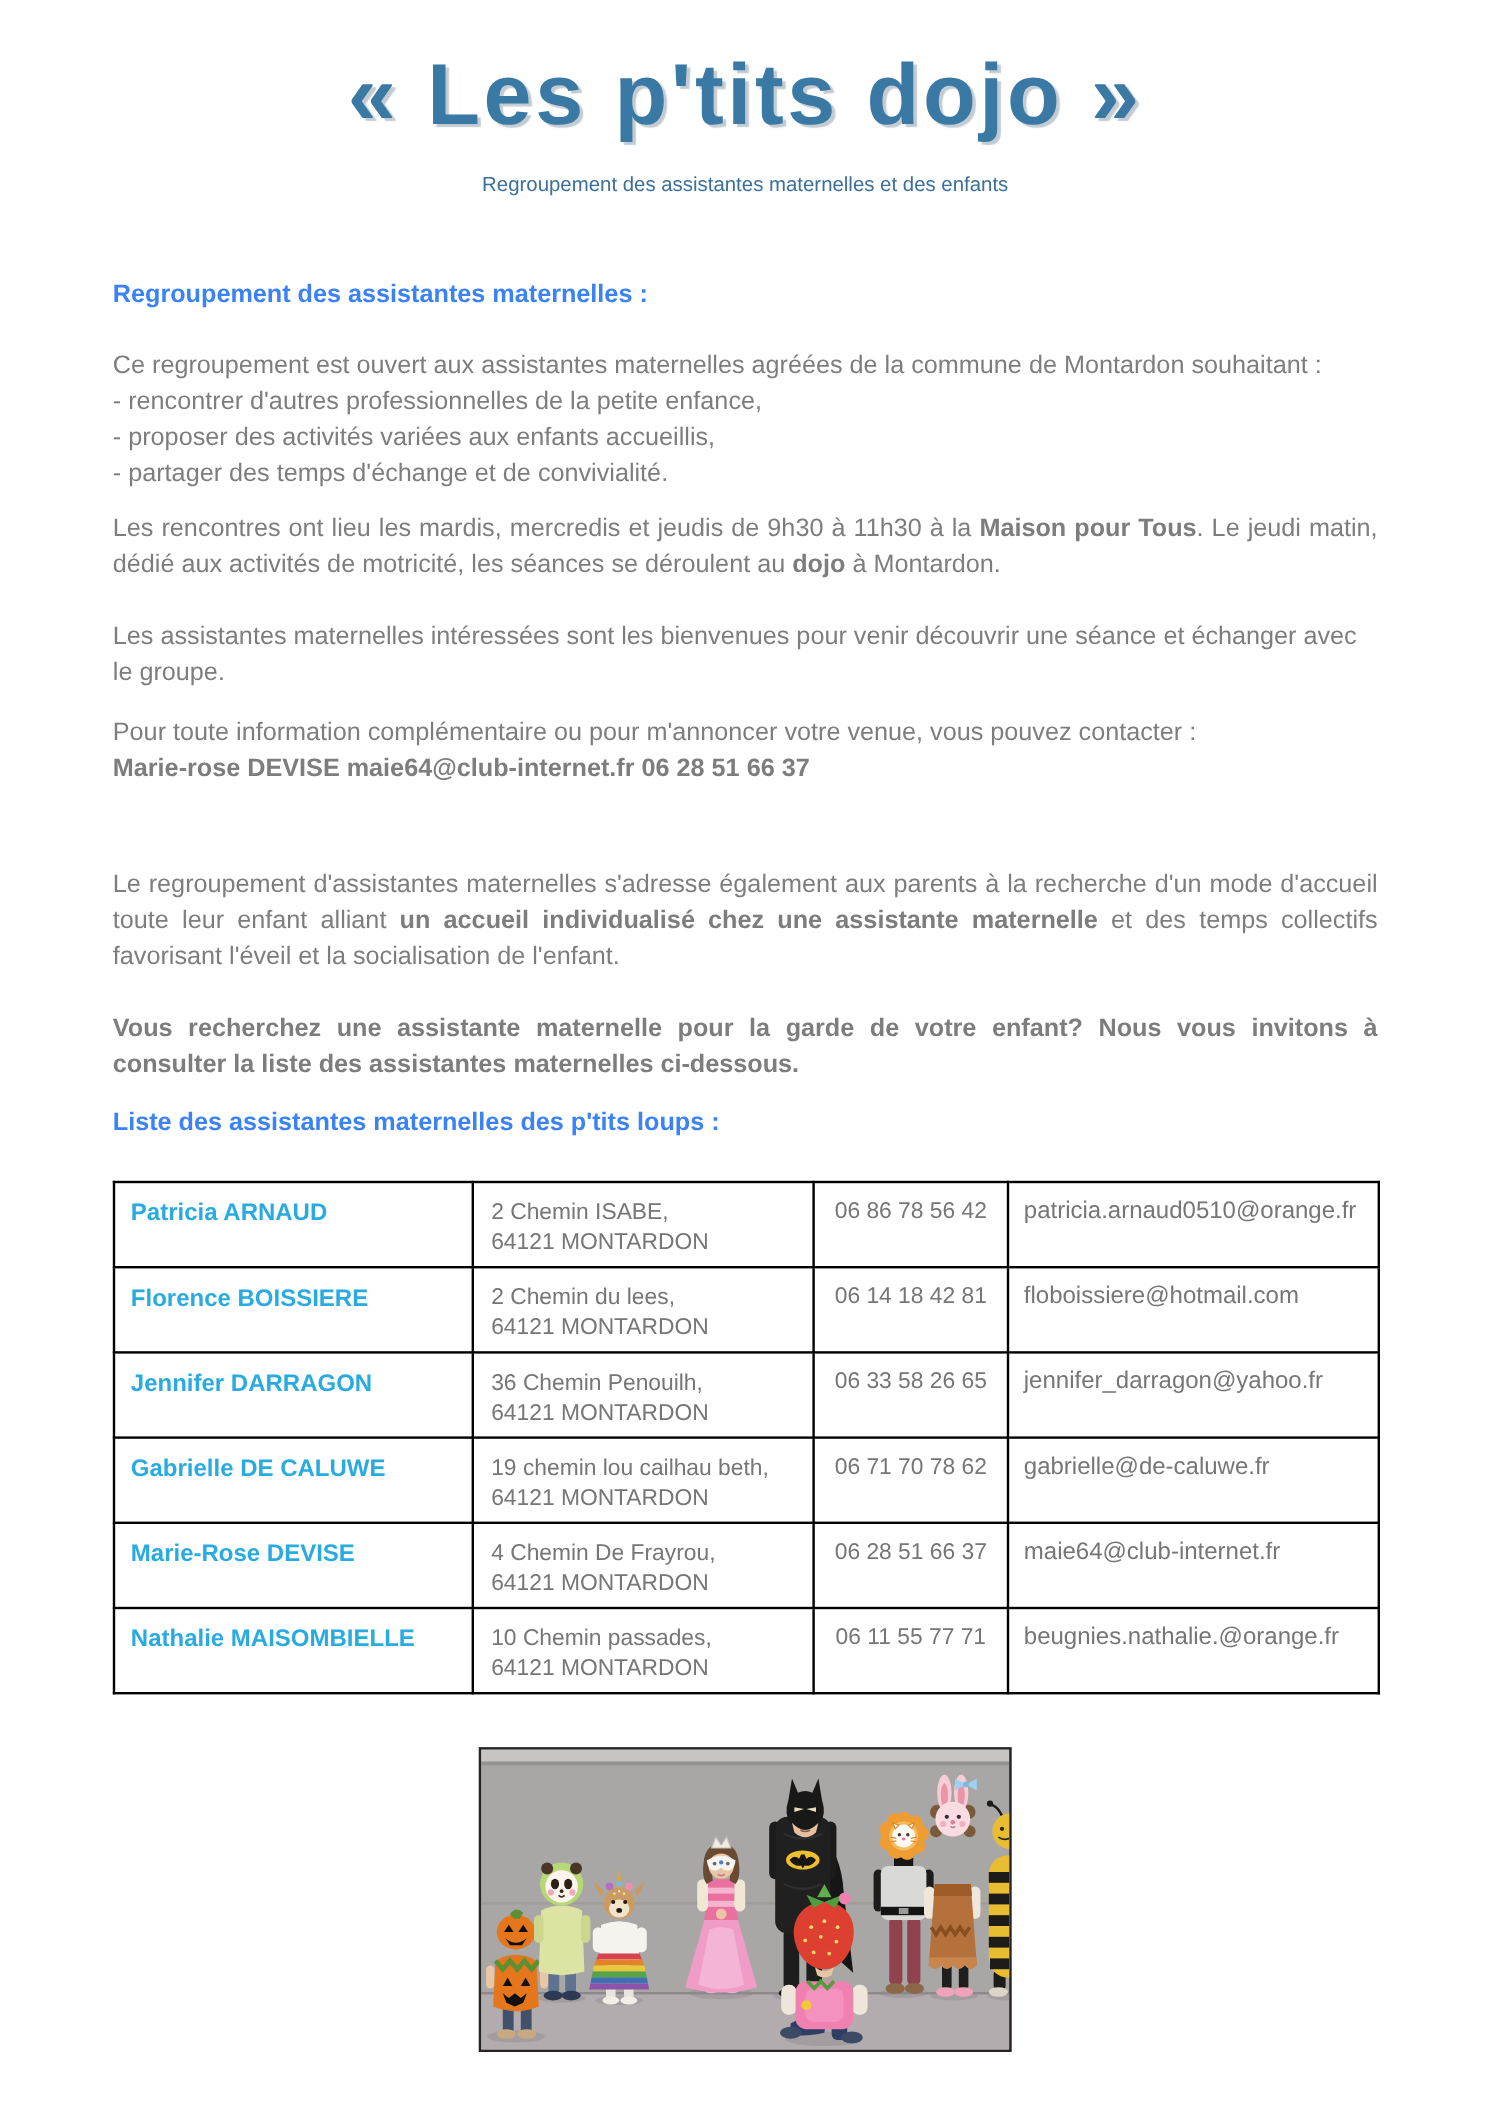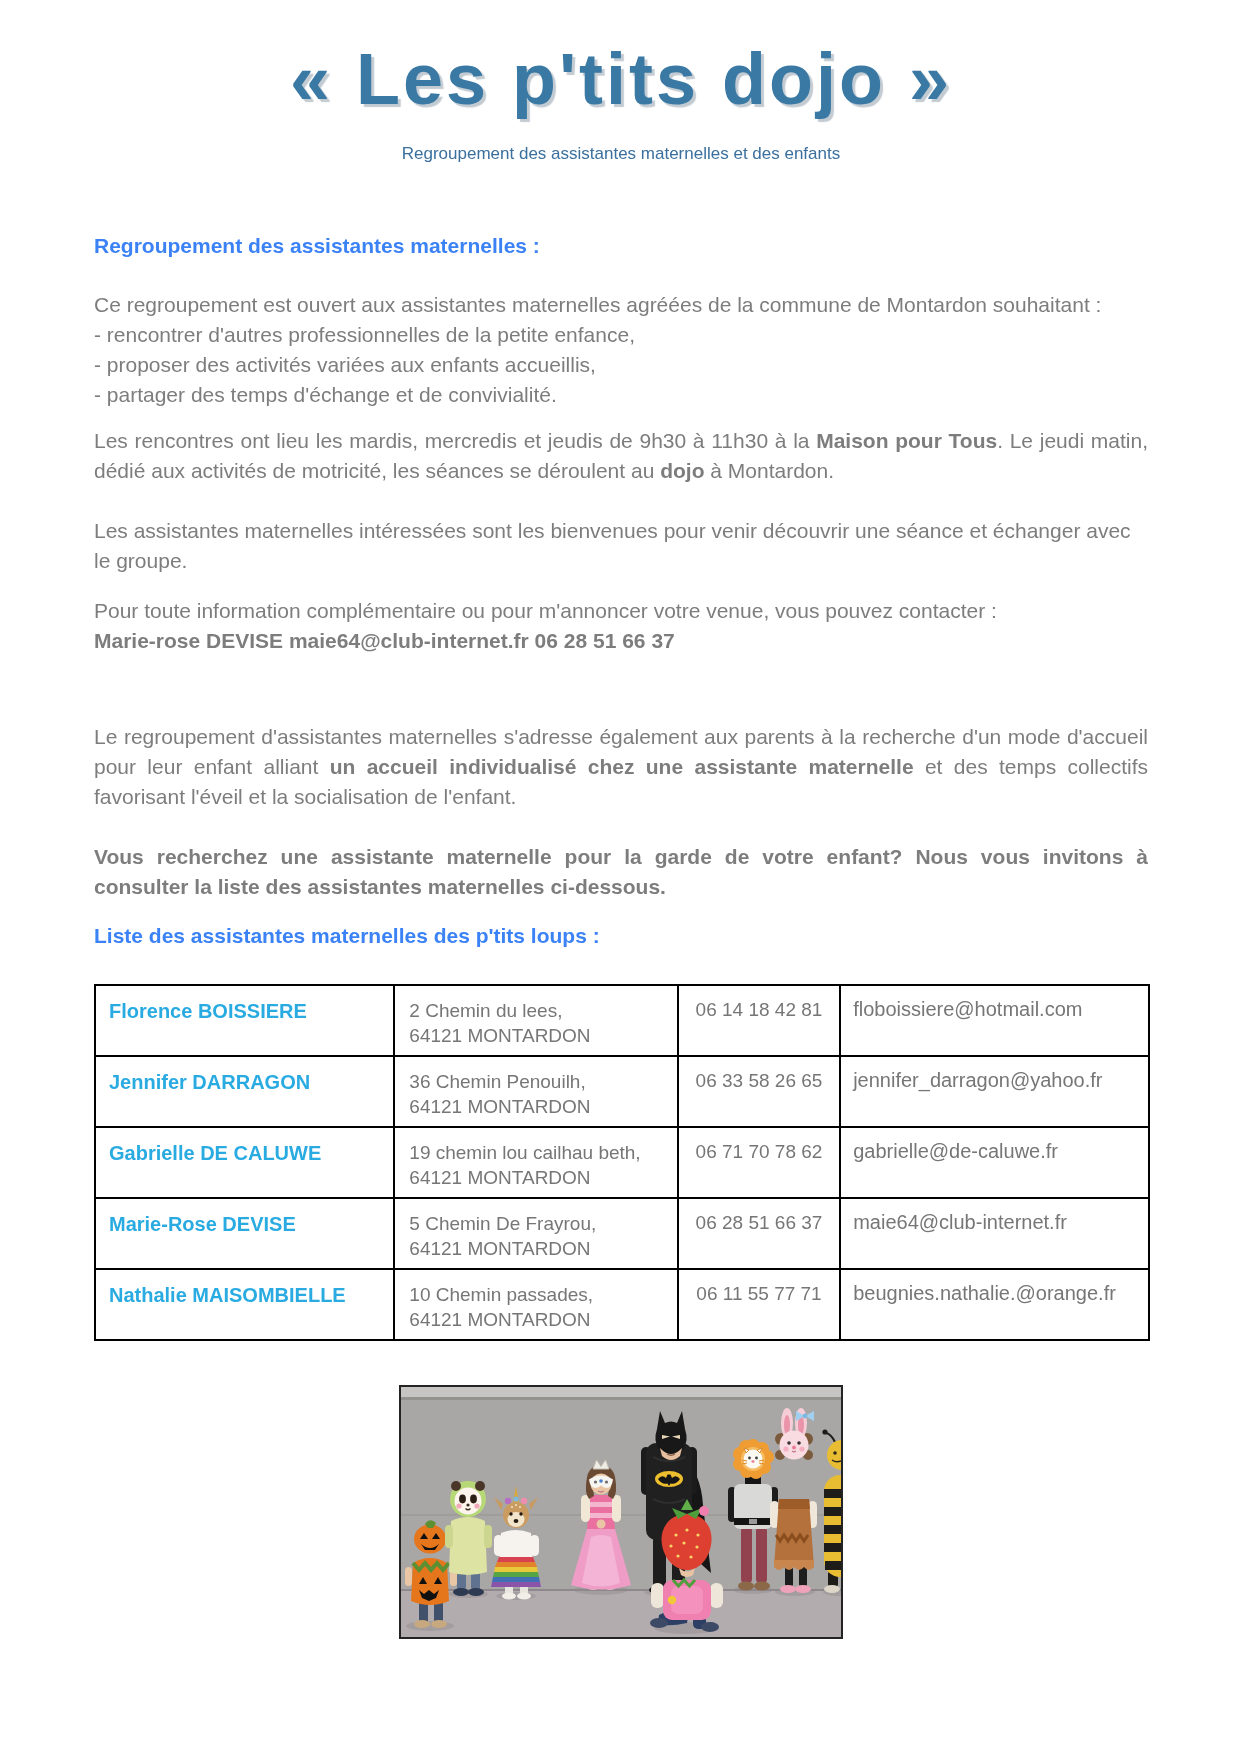--- a/index.html
+++ b/index.html
@@ -96,50 +96,56 @@
   </p>
 
   <p class="body m30">Les assistantes maternelles intéressées sont les bienvenues pour venir découvrir une séance et échanger avec le groupe.</p>
 
   <p class="body m20">
     <span>Pour toute information complémentaire ou pour m'annoncer votre venue, vous pouvez contacter :</span><br>
     <span class="b">Marie-rose DEVISE maie64@club-internet.fr  06 28 51 66 37</span>
   </p>
 
   <p class="body m66 just">
-    <span>Le regroupement d'assistantes maternelles s'adresse également aux parents à la recherche d'un mode d'accueil pour leur enfant alliant </span><span class="b">un accueil individualisé chez une assistante maternelle</span><span> et des temps collectifs favorisant l'éveil et la socialisation de l'enfant.</span>
+    <span>Le regroupement d'assistantes maternelles s'adresse également aux parents à la recherche d'un mode d'accueil toute leur enfant alliant </span><span class="b">un accueil individualisé chez une assistante maternelle</span><span> et des temps collectifs favorisant l'éveil et la socialisation de l'enfant.</span>
   </p>
 
   <p class="body m30 just b">Vous recherchez  une assistante maternelle pour la garde de votre enfant? Nous vous invitons à consulter la liste des assistantes maternelles ci-dessous.</p>
 
   <div class="h-blue h2">Liste des assistantes maternelles des p'tits loups :</div>
 
   <table class="assist">
     <tbody>
+      <tr>
+        <td class="c-name">Patricia ARNAUD</td>
+        <td class="c-addr"><span>2 Chemin ISABE,</span><br><span>64121 MONTARDON</span></td>
+        <td class="c-phone">06 86 78 56 42</td>
+        <td class="c-mail">patricia.arnaud0510@orange.fr</td>
+      </tr>
       <tr>
         <td class="c-name">Florence BOISSIERE</td>
         <td class="c-addr"><span>2 Chemin du lees,</span><br><span>64121 MONTARDON</span></td>
         <td class="c-phone">06 14 18 42 81</td>
         <td class="c-mail">floboissiere@hotmail.com</td>
       </tr>
       <tr>
         <td class="c-name">Jennifer DARRAGON</td>
         <td class="c-addr"><span>36 Chemin Penouilh,</span><br><span>64121 MONTARDON</span></td>
         <td class="c-phone">06 33 58 26 65</td>
         <td class="c-mail">jennifer_darragon@yahoo.fr</td>
       </tr>
       <tr>
         <td class="c-name">Gabrielle DE CALUWE</td>
         <td class="c-addr"><span>19 chemin lou cailhau beth,</span><br><span>64121 MONTARDON</span></td>
         <td class="c-phone">06 71 70 78 62</td>
         <td class="c-mail">gabrielle@de-caluwe.fr</td>
       </tr>
       <tr>
         <td class="c-name">Marie-Rose DEVISE</td>
-        <td class="c-addr"><span>5 Chemin De Frayrou,</span><br><span>64121 MONTARDON</span></td>
+        <td class="c-addr"><span>4 Chemin De Frayrou,</span><br><span>64121 MONTARDON</span></td>
         <td class="c-phone">06 28 51 66 37</td>
         <td class="c-mail">maie64@club-internet.fr</td>
       </tr>
       <tr>
         <td class="c-name">Nathalie MAISOMBIELLE</td>
         <td class="c-addr"><span>10 Chemin passades,</span><br><span>64121 MONTARDON</span></td>
         <td class="c-phone">06 11 55 77 71</td>
         <td class="c-mail">beugnies.nathalie.@orange.fr</td>
       </tr>
     </tbody>

